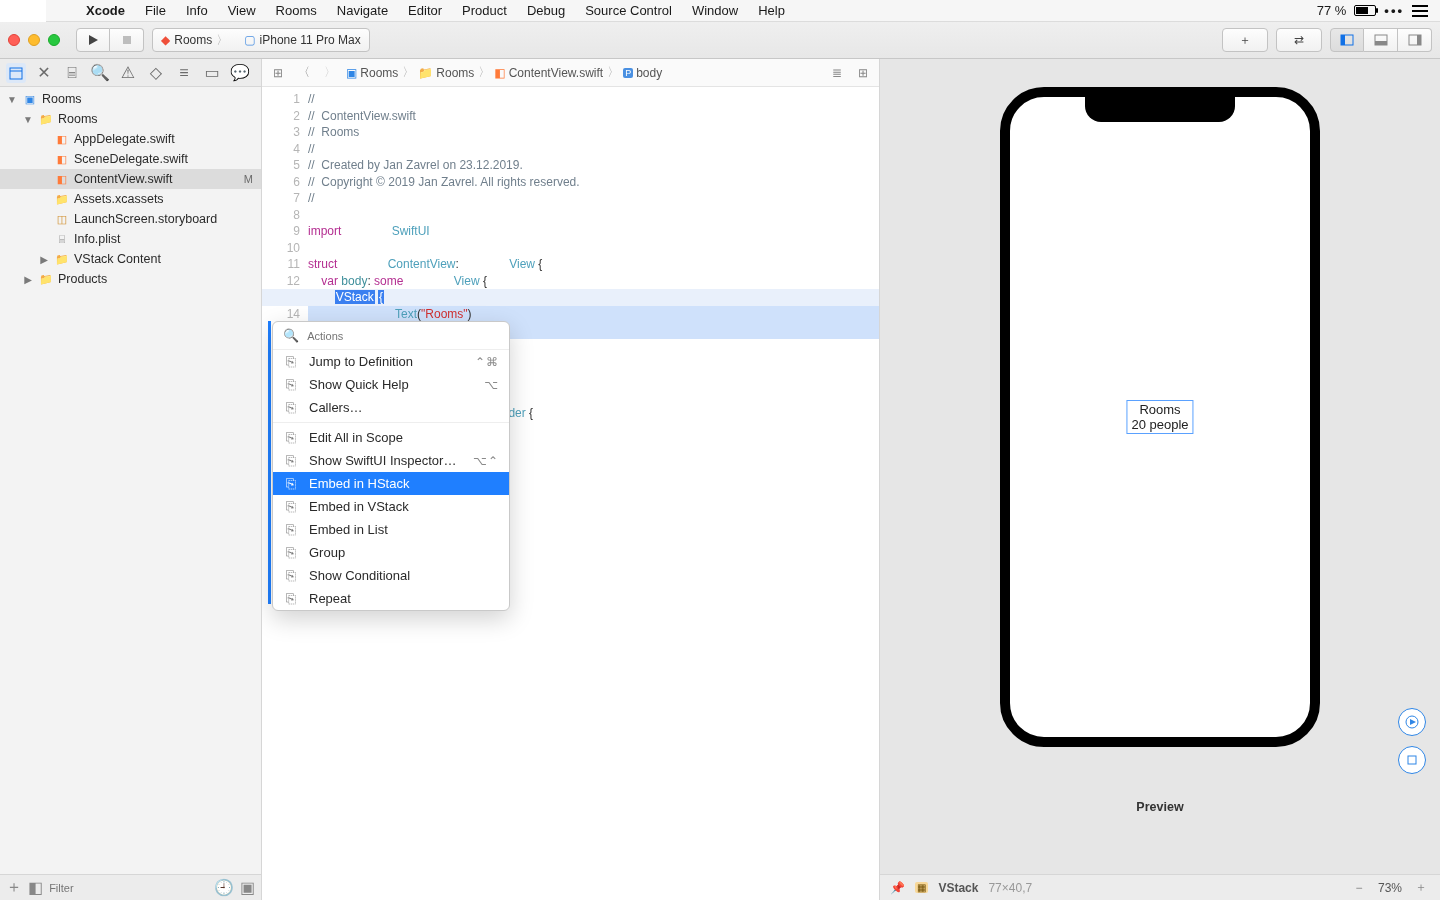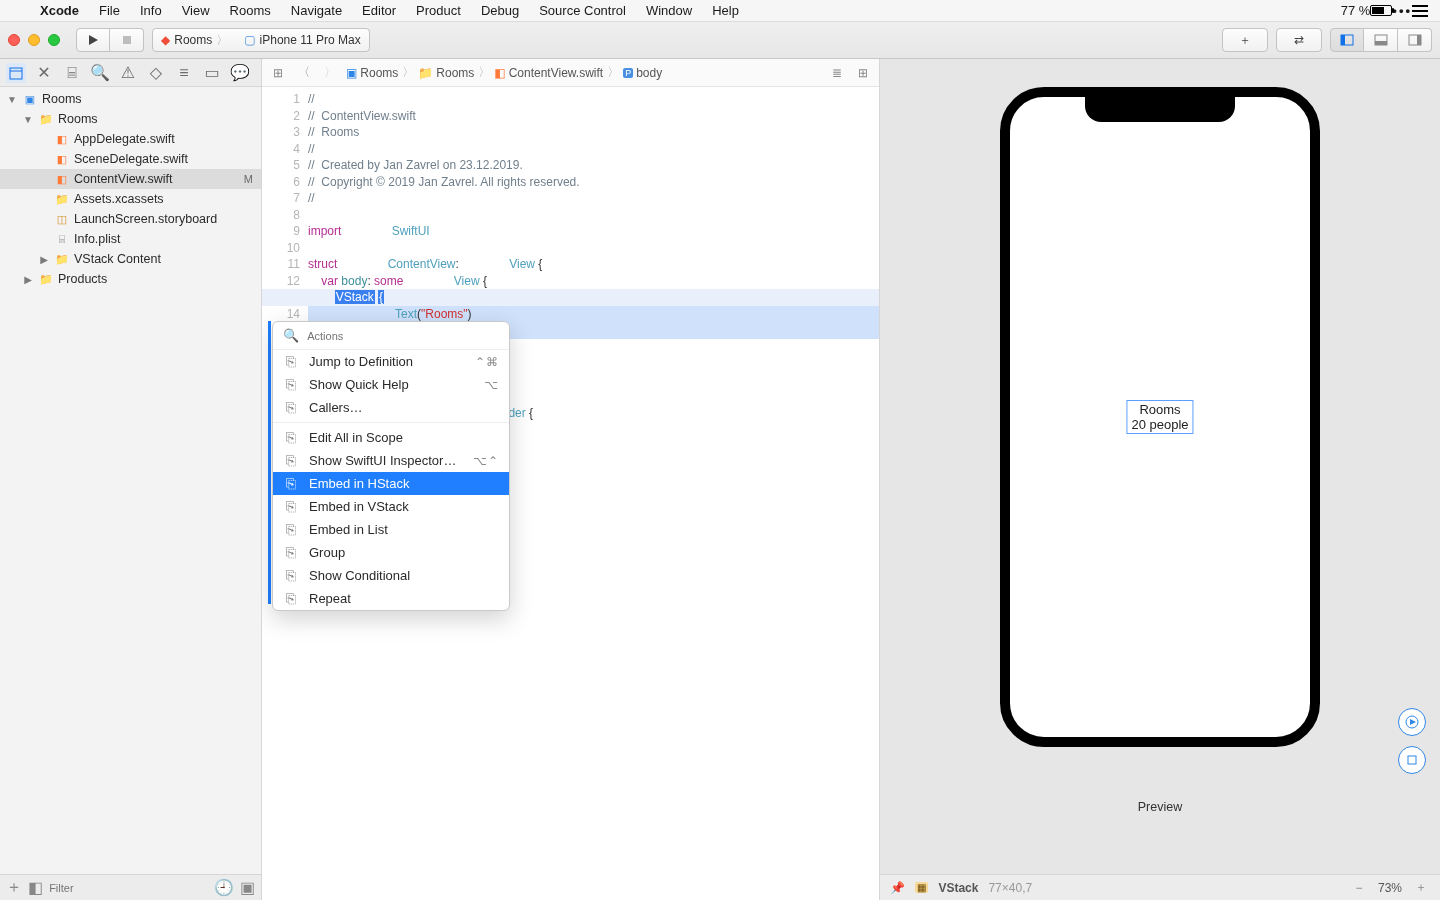--- a/index.html
+++ b/index.html
@@ -1,24 +1,24 @@
 <!DOCTYPE html>
 <html><head>
 <meta charset="utf-8">
 <style>
 * { margin: 0; padding: 0; box-sizing: border-box; font-family: -apple-system, "Helvetica Neue", Arial, sans-serif; }
 html, body { width: 1440px; height: 900px; overflow: hidden; background: #fff; }
 
 
-.menubar { height: 22px; background: #f6f6f6; border-bottom: 1px solid #dcdcdc; display: flex; align-items: center; font-size: 13px; color: #1a1a1a; }
+.menubar { height: 22px; background: #f6f6f6; border-bottom: 1px solid #dcdcdc; display: flex; align-items: center; font-size: 13px; color: #1a1a1a; margin-left: 46px; }
 .menubar .apple { width: 30px; text-align: center; font-size: 14px; }
 .menubar .app { font-weight: 600; padding: 0 10px; }
 .menubar .item { padding: 0 10px; }
 .menubar .spacer { flex: 1; }
-.menubar .right { display: flex; align-items: center; gap: 0; padding-right: 12px; }
+.menubar .right { display: flex; align-items: center; gap: 8px; padding-right: 12px; }
 .batt-icon { display:inline-block; width:22px; height:11px; border:1px solid #000; border-radius:2px; position:relative; vertical-align:-1px;}
 .batt-icon::after{content:"";position:absolute;right:-3px;top:2px;width:2px;height:5px;background:#000;border-radius:1px;}
 .batt-icon .fill{position:absolute;left:1px;top:1px;bottom:1px;width:60%;background:#000;}
 .notif-icon { display:inline-block; width:16px; height:12px;}
 .notif-icon svg{display:block;}
 
 
 .toolbar { height: 37px; background: linear-gradient(#efefef,#e7e7e7); border-bottom: 1px solid #c7c7c7; display:flex; align-items:center; padding: 0 8px; gap:8px; }
 .traffic { display:flex; gap:8px; margin-right:8px; }
 .traffic span { width:12px; height:12px; border-radius:50%; display:inline-block; }
@@ -96,21 +96,21 @@
 .popup .mi.sel .mico,.popup .mi.sel .short{color:#fff;}
 .popup .sep{height:1px;background:#eee;margin:3px 0;}
 .popup-stripe{position:absolute;left:6px;top:234px;width:3px;height:283px;background:#1f7fff;z-index:49;}
 
 
 .canvas{width:560px;background:#e6e6e6;display:flex;flex-direction:column;}
 .canvas-area{flex:1;position:relative;overflow:hidden;}
 .phone{position:absolute;left:50%;top:28px;transform:translateX(-50%);width:320px;height:660px;border:10px solid #000;border-radius:44px;background:#fff;overflow:hidden;}
 .notch{position:absolute;top:-1px;left:50%;transform:translateX(-50%);width:150px;height:26px;background:#000;border-bottom-left-radius:16px;border-bottom-right-radius:16px;}
 .phone-content{position:absolute;top:50%;left:50%;transform:translate(-50%,-50%);text-align:center;border:1px solid #5aa1ff;padding:1px 4px;font-size:13px;color:#222;}
-.preview-label{position:absolute;bottom:60px;left:0;right:0;text-align:center;font-size:12.5px;font-weight:400;color:#333;}
+.preview-label{position:absolute;bottom:60px;left:0;right:0;text-align:center;font-size:12.5px;font-weight:700;color:#333;}
 .float-btns{position:absolute;right:14px;bottom:100px;display:flex;flex-direction:column;gap:10px;}
 .fbtn{width:28px;height:28px;border-radius:50%;border:1.5px solid #2f86e6;background:#fff;display:flex;align-items:center;justify-content:center;color:#2f86e6;}
 .canvas-foot{height:26px;border-top:1px solid #d6d6d6;background:#ececec;display:flex;align-items:center;padding:0 10px;gap:10px;font-size:12px;color:#555;}
 .canvas-foot .pin{color:#888;}
 .canvas-foot .chip{background:#f8d899;border-radius:2px;padding:0 2px;font-size:10px;color:#6b4a00;}
 .canvas-foot .spacer{flex:1;}
 .canvas-foot .zb{width:18px;height:18px;display:flex;align-items:center;justify-content:center;color:#888;}
 
 </style>
 </head>

